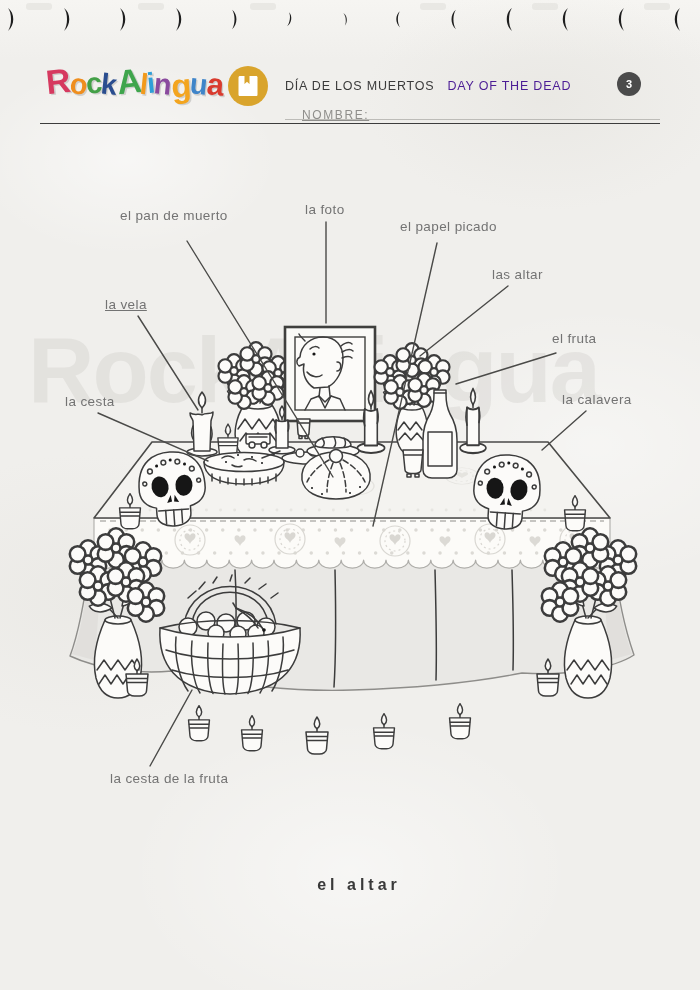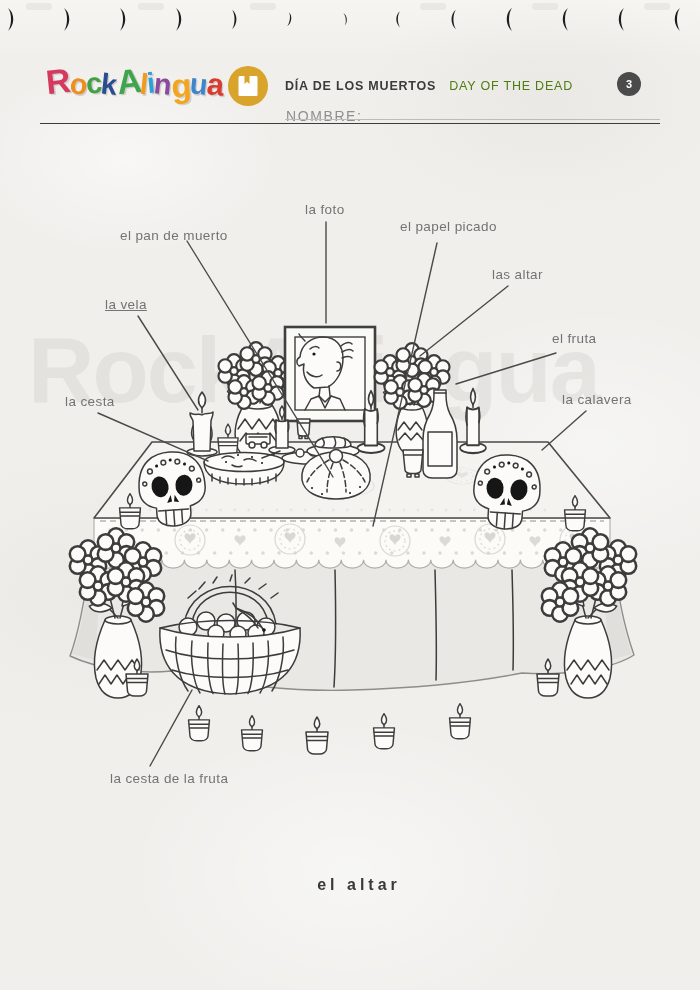--- a/index.html
+++ b/index.html
@@ -19,35 +19,35 @@
   .logo span{display:inline-block;font-weight:bold;font-size:29px;letter-spacing:-1px;
     text-shadow:1.5px 1.5px 0 rgba(0,0,0,.14);}
   .logo span:nth-child(2n){transform:rotate(6deg) translateY(1px);}
   .logo span:nth-child(2n+1){transform:rotate(-6deg);}
   .logo span:nth-child(1),.logo span:nth-child(5){font-size:34px;}
   .logo span:nth-child(9){font-size:33px;transform:rotate(-4deg) translateY(4px);}
   .logo span:nth-child(11){font-size:31px;transform:rotate(5deg) translateY(2px);}
   .ws-icon{position:absolute;left:228px;top:66px;width:40px;height:40px;border-radius:50%;
     display:flex;align-items:center;justify-content:center;}
   .titles{position:absolute;left:285px;top:79px;display:flex;gap:13px;align-items:baseline;}
-  .title-es{font-size:12.5px;font-weight:bold;color:#3b3b3b;letter-spacing:.8px;}
-  .title-en{font-size:12.5px;color:#4d7c0f;letter-spacing:.8px;}
-  .nombre{position:absolute;left:286px;top:108px;font-size:14px;color:#8f8e8b;letter-spacing:1.6px;}
+  .title-es{font-size:12.5px;font-weight:normal;color:#3b3b3b;letter-spacing:.8px;}
+  .title-en{font-size:12.5px;color:#4c1d95;letter-spacing:.8px;}
+  .nombre{position:absolute;left:302px;top:108px;font-size:12px;color:#8f8e8b;letter-spacing:1.6px;text-decoration:underline;}
   .nombre-line{position:absolute;left:285px;top:119px;width:375px;border-top:1px solid #bdbcb8;}
   .header-rule{position:absolute;left:40px;top:123px;width:620px;border-top:1.3px solid #3c3c3c;}
   .page-circle{position:absolute;left:617px;top:72px;width:24px;height:24px;border-radius:50%;
     color:#fff;font-size:11px;font-weight:bold;display:flex;align-items:center;justify-content:center;}
   
   .watermark{position:absolute;left:28px;top:318px;width:660px;font-size:92px;font-weight:bold;
     color:#8a887f;opacity:.12;white-space:nowrap;letter-spacing:-2px;pointer-events:none;}
   
   .art{position:absolute;left:0;top:140px;}
   
   .lbl{position:absolute;font-size:13.5px;color:#737373;letter-spacing:.4px;white-space:nowrap;}
-  .lbl-pan{left:120px;top:228px;}
+  .lbl-pan{left:120px;top:208px;}
   .lbl-foto{left:305px;top:202px;}
   .lbl-papel{left:400px;top:219px;}
   .lbl-flores{left:492px;top:267px;}
   .lbl-vela{left:105px;top:297px;text-decoration:underline;}
   .lbl-agua{left:552px;top:331px;}
   .lbl-comida{left:65px;top:394px;}
   .lbl-calavera{left:562px;top:392px;}
   .lbl-cesta{left:70px;top:771px;padding-left:40px;}
   .caption{position:absolute;left:0;right:0;top:876px;text-align:center;font-size:16px;
     font-weight:bold;color:#393939;letter-spacing:4px;margin-left:18px;}

